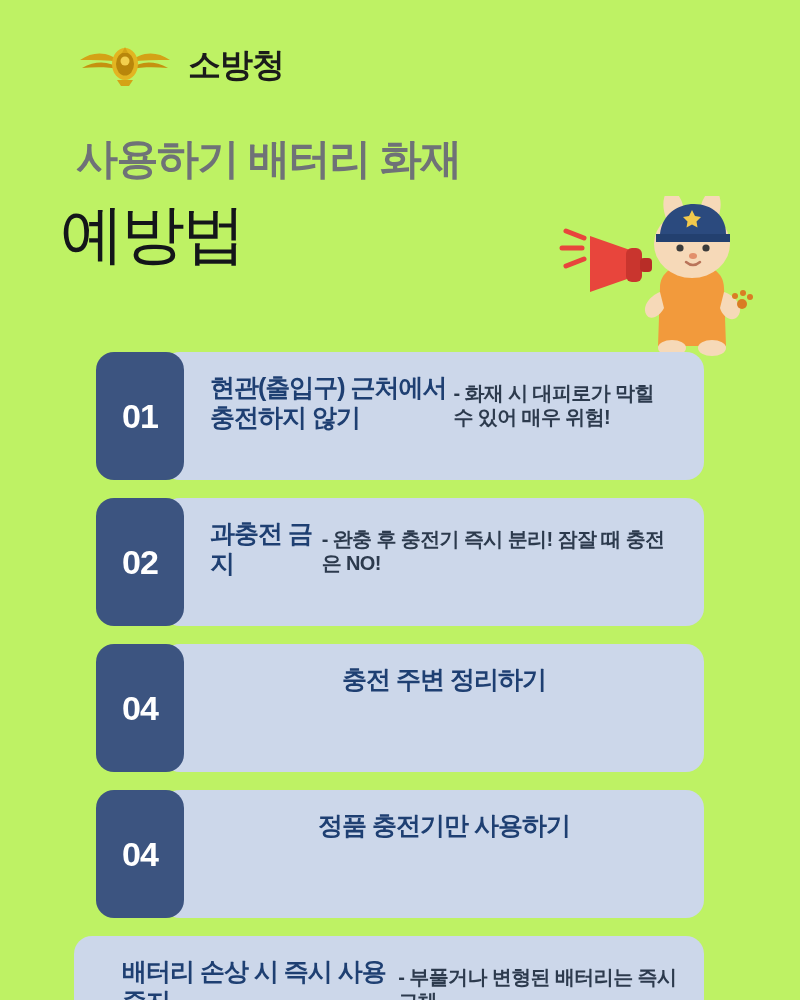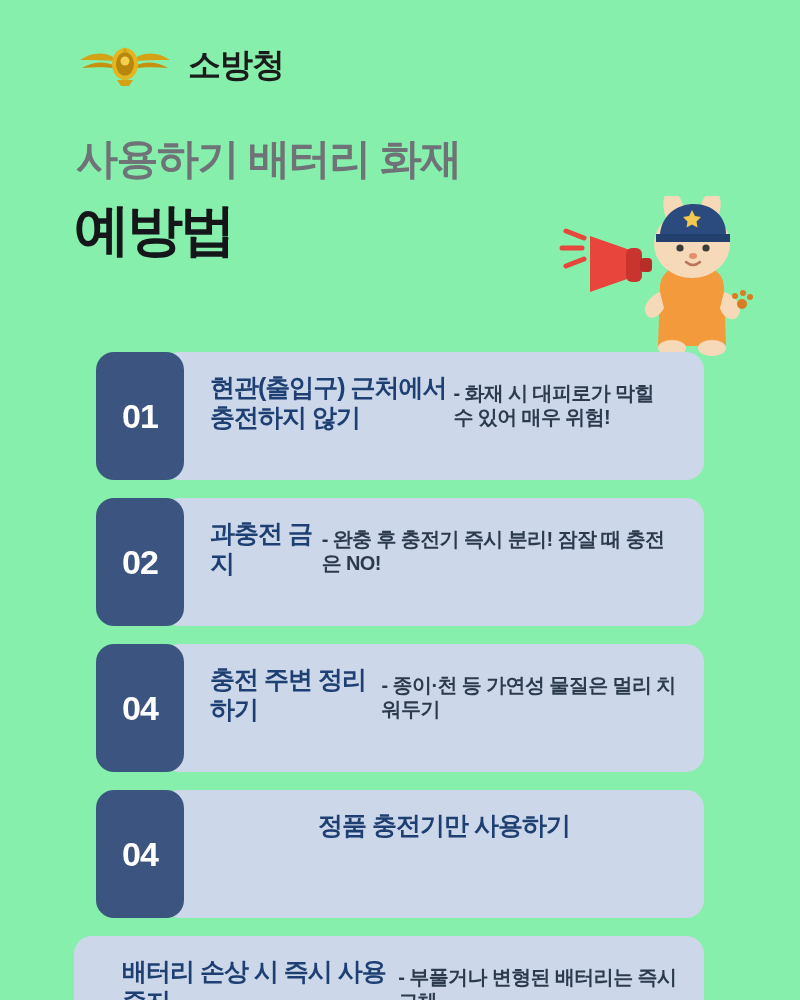--- a/index.html
+++ b/index.html
@@ -13,21 +13,21 @@
     font-family: "Liberation Sans", "DejaVu Sans", sans-serif;
     background: #f4f1ec;
     position: relative;
     overflow: hidden;
   }
 
   .poster {
     position: relative;
     width: 800px;
     height: 1000px;
-    background: #86efac;
+    background: #bef264;
   }
 
   
   .logo-row {
     position: absolute;
     top: 38px;
     left: 76px;
     display: flex;
     align-items: center;
     gap: 14px;
@@ -55,23 +55,23 @@
     font-size: 42px;
     font-weight: bold;
     color: #6f7277;
     letter-spacing: -1.5px;
     line-height: 1.1;
   }
 
   .title-main {
     position: absolute;
     top: 200px;
-    left: 74px;
-    font-size: 56px;
-    font-weight: bold;
+    left: 60px;
+    font-size: 64px;
+    font-weight: normal;
     color: #14161a;
     letter-spacing: -3px;
     line-height: 1.08;
   }
 
   
   .mascot {
     position: absolute;
     left: 556px;
     top: 196px;
@@ -224,21 +224,20 @@
       <div class="item-body">
         <div class="item-title">과충전 금지</div>
         <div class="item-desc">- 완충 후 충전기 즉시 분리! 잠잘 때 충전은 NO!</div>
       </div>
     </div>
 
     <div class="item">
       <div class="item-num">04</div>
       <div class="item-body">
         <div class="item-title">충전 주변 정리하기</div>
-        <div class="item-desc">- 종이·천 등 가연성 물질은 멀리 치워두기</div>
       </div>
     </div>
 
     <div class="item">
       <div class="item-num">04</div>
       <div class="item-body">
         <div class="item-title">정품 충전기만 사용하기</div>
       </div>
     </div>
 

